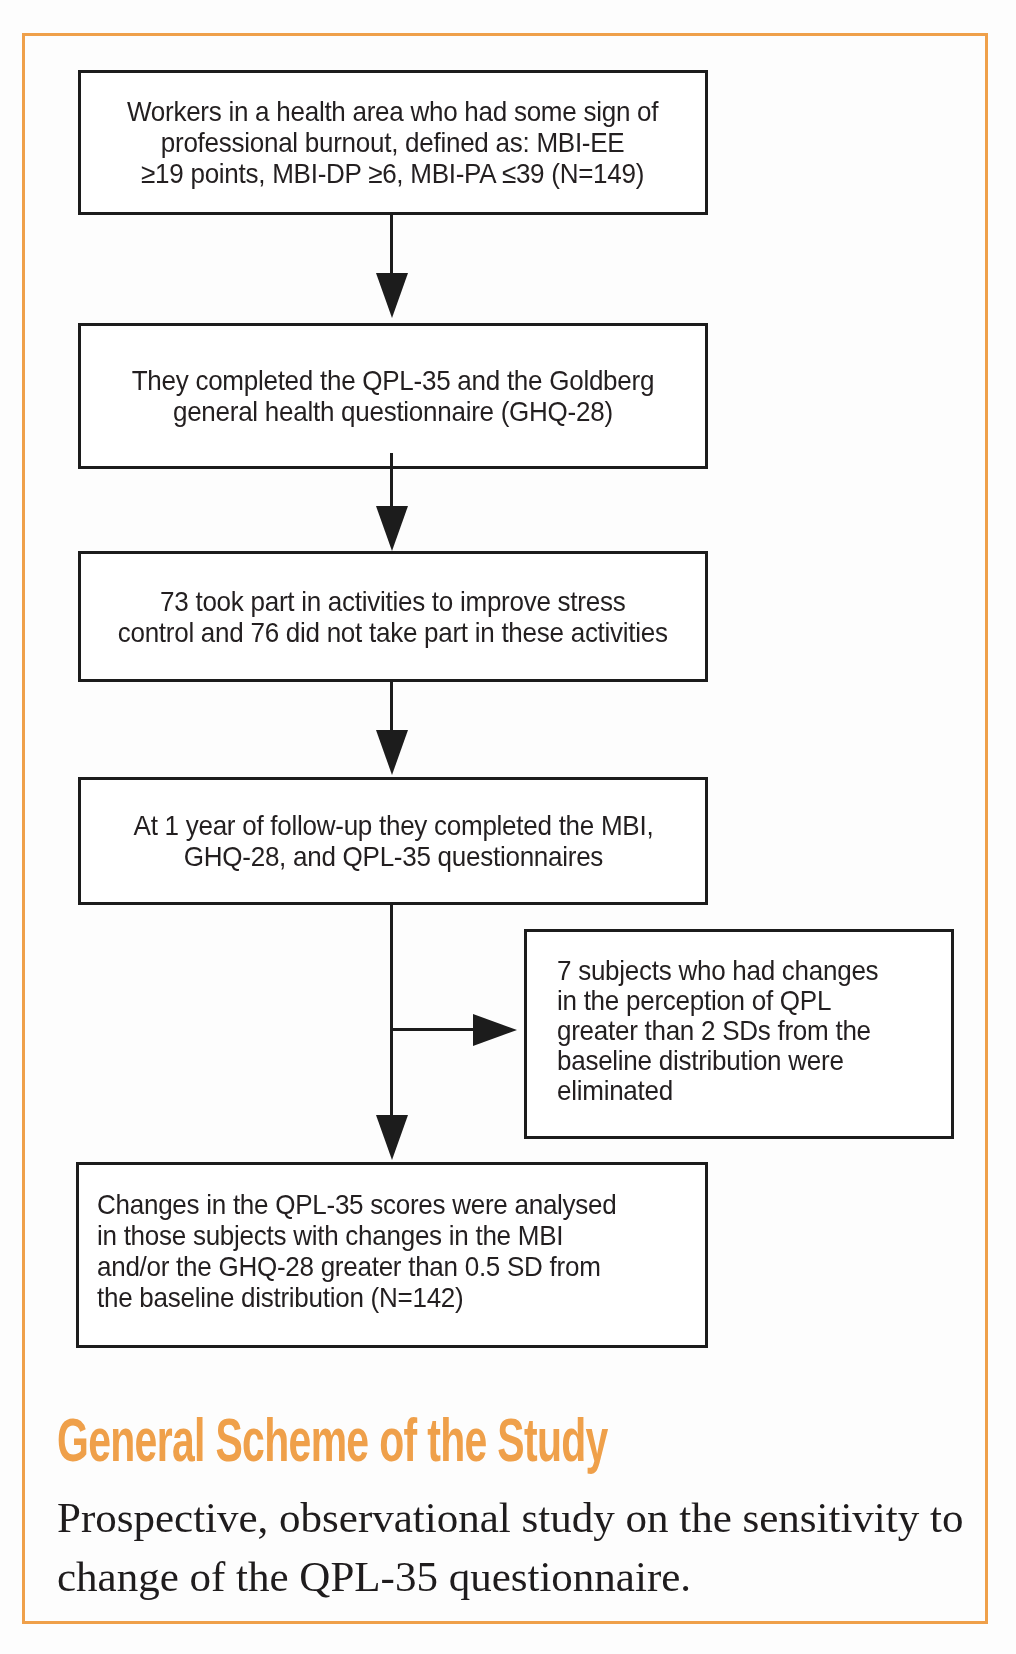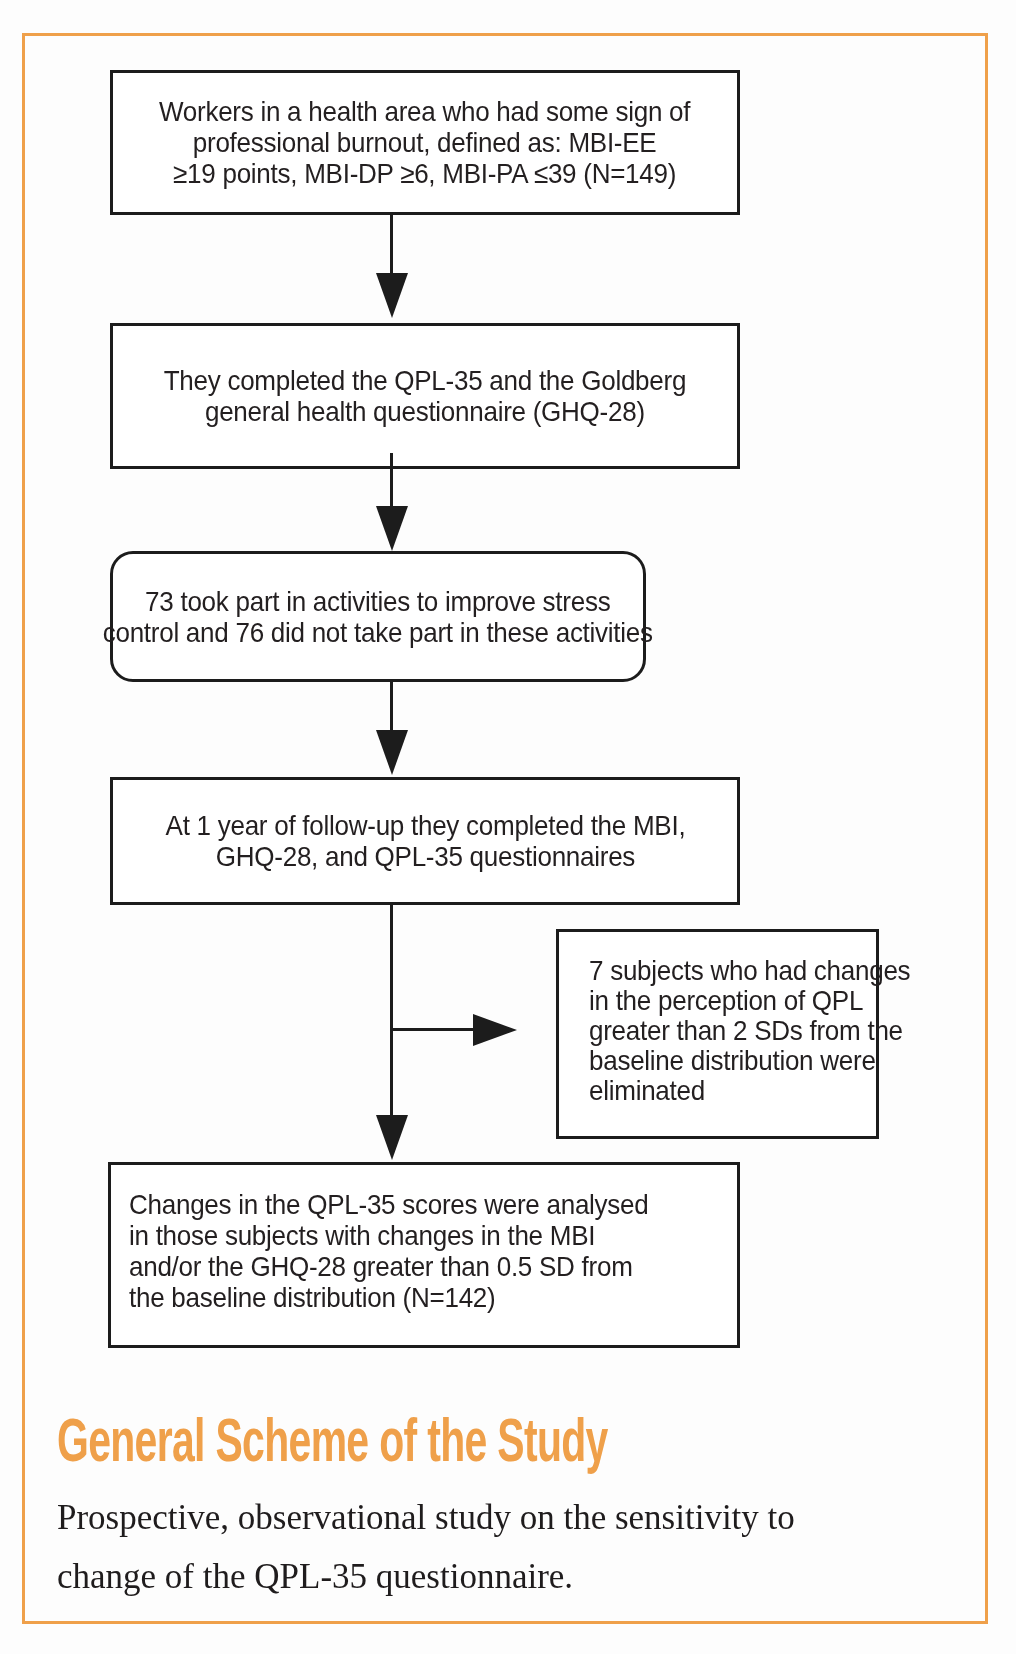--- a/index.html
+++ b/index.html
@@ -24,21 +24,20 @@
     height: 1591px;
     box-sizing: border-box;
     border: 3px solid var(--accent-orange, #efa04a);
     background: transparent;
   }
   .flow-box {
     position: absolute;
     box-sizing: border-box;
     border: 3px solid var(--box-border, #1c1c1c);
     background: #ffffff;
-    margin-left: 32px;
   }
   .flow-box.centered {
     display: flex;
     align-items: center;
     justify-content: center;
     text-align: center;
   }
   .box-text {
     font-size: 28px;
     line-height: 31px;
@@ -85,21 +84,21 @@
     white-space: pre;
     transform: scaleX(0.66);
     transform-origin: left center;
     color: var(--accent-orange, #efa04a);
   }
   .fig-caption {
     position: absolute;
     left: 57px;
     top: 1488px;
     font-family: "Liberation Serif", serif;
-    font-size: 35px;
+    font-size: 43px;
     line-height: 59px;
     white-space: pre;
     color: #1f1c1d;
   }
 </style>
 </head>
 <body>
 
 <div class="canvas">
 
@@ -115,40 +114,40 @@
   <div class="head-down" style="left:376px; top:273px;"></div>
 
   <div class="flow-box centered" style="left:78px; top:323px; width:630px; height:146px;">
     <div class="box-text">They completed the QPL-35 and the Goldberg
 general health questionnaire (GHQ-28)</div>
   </div>
 
   <div class="vline" style="left:390px; top:453px; height:57px;"></div>
   <div class="head-down" style="left:376px; top:506px;"></div>
 
-  <div class="flow-box centered" style="left:78px; top:551px; width:536px; height:131px;border-radius:23px;">
+  <div class="flow-box centered" style="left:78px; top:551px; width:630px; height:131px;">
     <div class="box-text">73 took part in activities to improve stress
 control and 76 did not take part in these activities</div>
   </div>
 
   <div class="vline" style="left:390px; top:682px; height:52px;"></div>
   <div class="head-down" style="left:376px; top:730px;"></div>
 
   <div class="flow-box centered" style="left:78px; top:777px; width:630px; height:128px;justify-content:center;">
     <div class="box-text">At 1 year of follow-up they completed the MBI,
 GHQ-28, and QPL-35 questionnaires</div>
   </div>
 
   <div class="vline" style="left:390px; top:905px; height:212px;"></div>
   <div class="head-down" style="left:376px; top:1115px;"></div>
 
   <div class="hline" style="left:391px; top:1028px; width:82px;"></div>
   <div class="head-right" style="left:473px; top:1014px;"></div>
 
-  <div class="flow-box leftalign" style="left:524px; top:929px; width:323px; height:210px; padding:24px 20px 0 30px;">
+  <div class="flow-box leftalign" style="left:524px; top:929px; width:430px; height:210px; padding:24px 20px 0 30px;">
     <div class="box-text" style="line-height:30px;">7 subjects who had changes
 in the perception of QPL
 greater than 2 SDs from the
 baseline distribution were
 eliminated</div>
   </div>
 
   <div class="flow-box leftalign" style="left:76px; top:1162px; width:632px; height:186px; padding:24px 3px 0 18px;">
     <div class="box-text">Changes in the QPL-35 scores were analysed
 in those subjects with changes in the MBI

